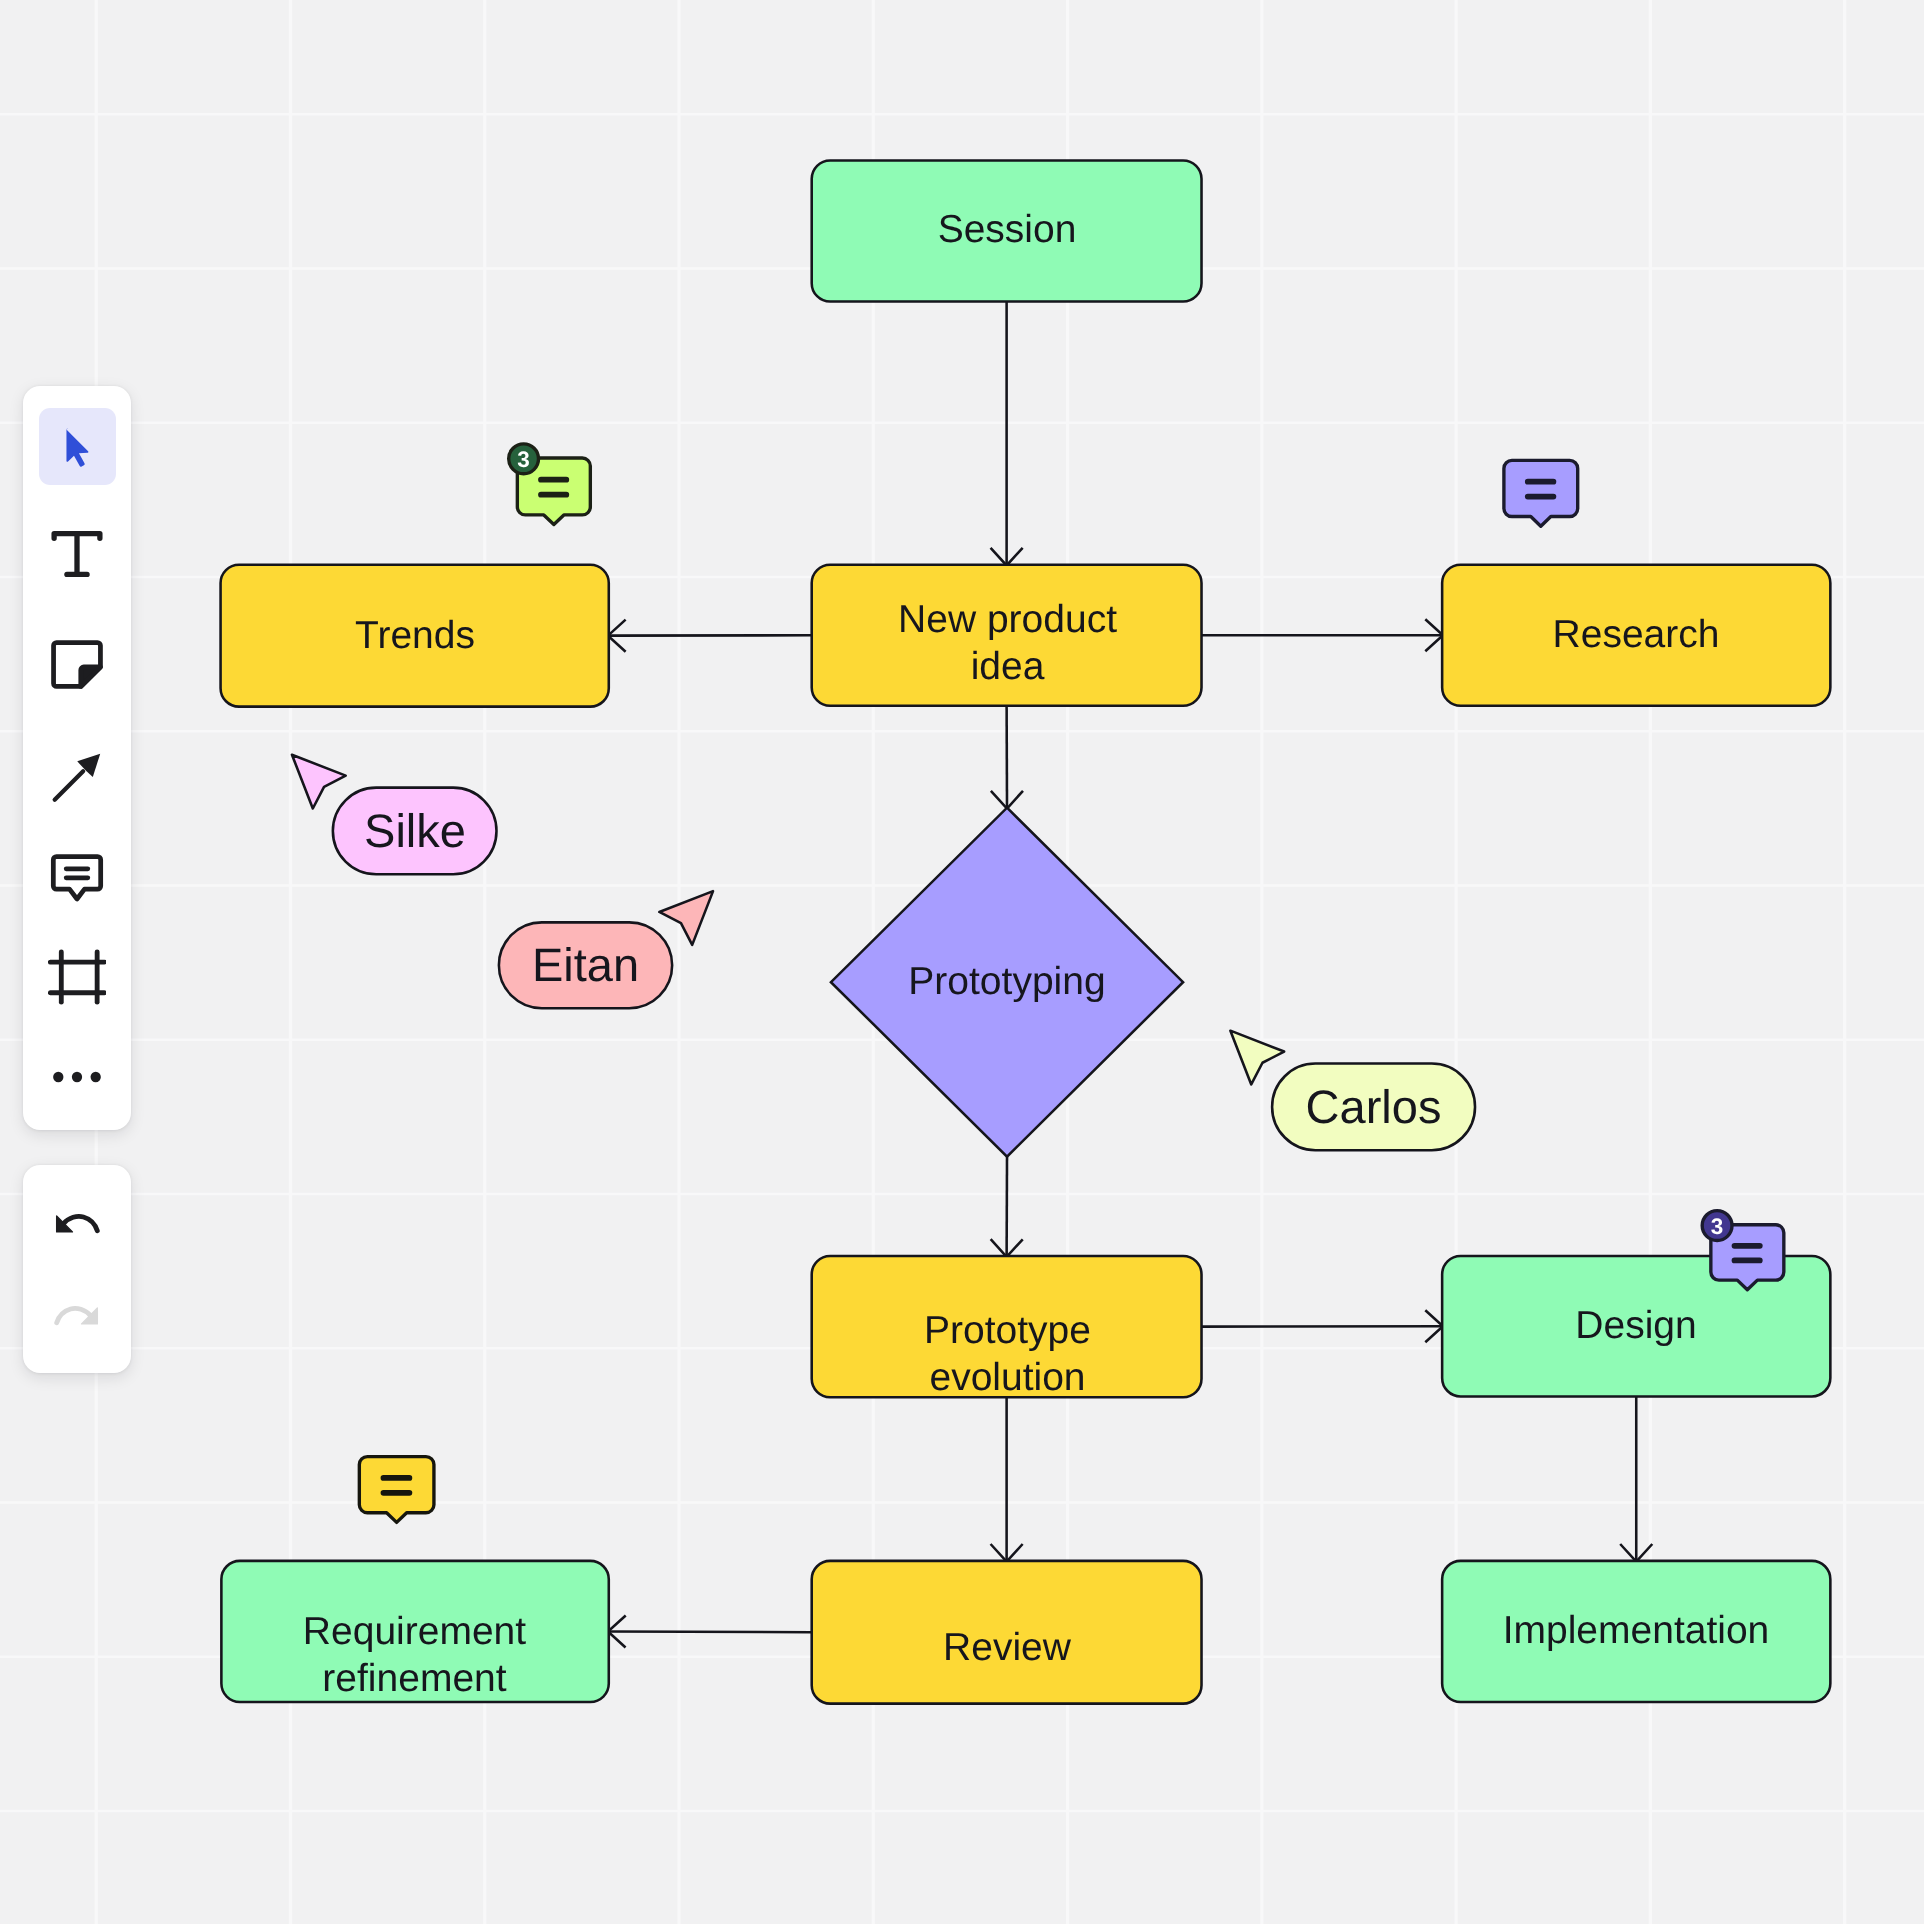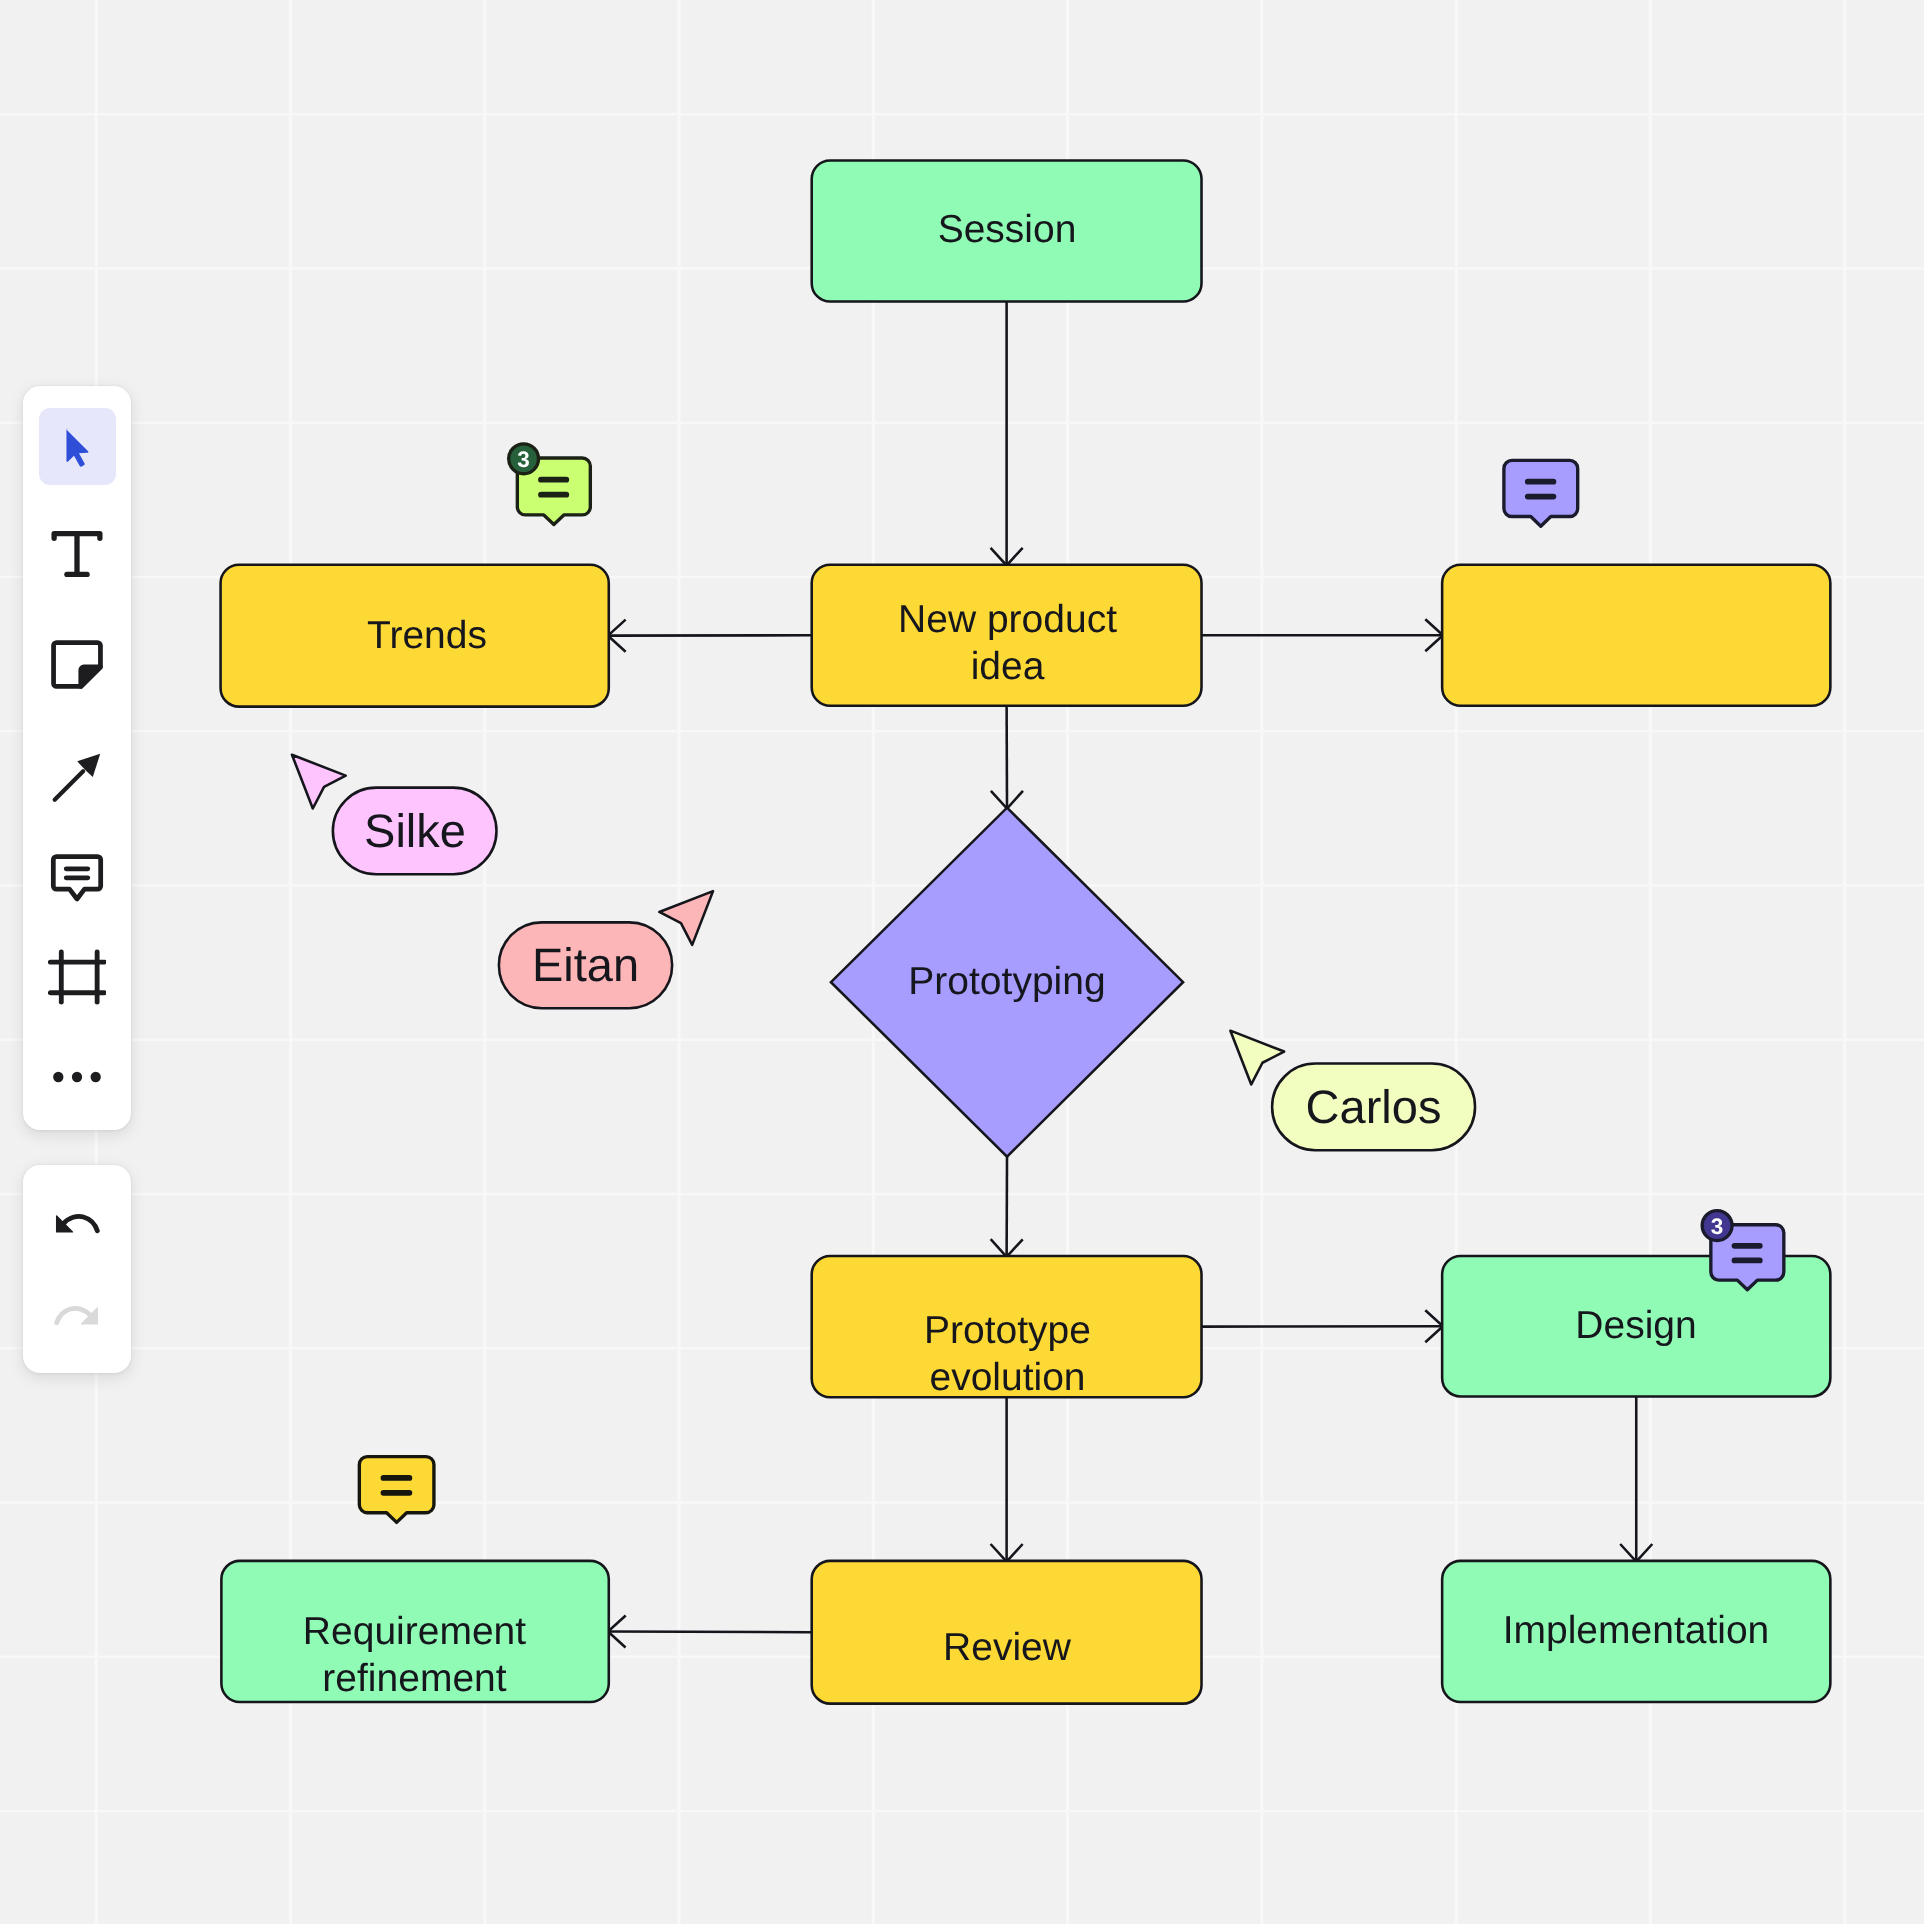--- a/index.html
+++ b/index.html
@@ -95,22 +95,23 @@
 <polygon points="1255.5,1007 1475,1224.5 1255.5,1442 1036,1224.5" fill="#a79dff" stroke="#15151c" stroke-width="3.2"></polygon>
 <rect x="1012" y="1566" width="486" height="176" rx="23" ry="23" fill="#fdd935" stroke="#15151c" stroke-width="3.2"></rect>
 <rect x="1798" y="1566" width="484" height="175" rx="23" ry="23" fill="#8ffbb5" stroke="#15151c" stroke-width="3.2"></rect>
 <rect x="276" y="1946" width="483" height="176" rx="23" ry="23" fill="#8ffbb5" stroke="#15151c" stroke-width="3.2"></rect>
 <rect x="1012" y="1946" width="486" height="178" rx="23" ry="23" fill="#fdd935" stroke="#15151c" stroke-width="3.2"></rect>
 <rect x="1798" y="1946" width="484" height="176" rx="23" ry="23" fill="#8ffbb5" stroke="#15151c" stroke-width="3.2"></rect>
 </g>
 </svg>
 <div class="layer">
 <div class="nlabel" style="left:812px;top:160px;width:390px;height:141px;font-size:39px;padding:0 0px;"><span style="display:block;transform:translateY(0px);">Session</span></div>
-<div class="nlabel" style="left:221px;top:565px;width:388px;height:142px;font-size:39px;padding:0 12px;"><span style="display:block;transform:translateY(0px);">Trends</span></div>
+<div class="nlabel" style="left:221px;top:565px;width:388px;height:142px;font-size:39px;padding:0 0px;"><span style="display:block;transform:translateY(0px);">Trends</span></div>
 <div class="nlabel" style="left:812px;top:565px;width:265px;height:141px;font-size:39px;padding:0 63px;"><span style="display:block;transform:translateY(8px);">New product idea</span></div>
+<div class="nlabel" style="left:1442px;top:565px;width:388px;height:141px;font-size:39px;padding:0 0px;"><span style="display:block;transform:translateY(0px);">Research</span></div>
 <div class="nlabel" style="left:831px;top:808px;width:352px;height:349px;font-size:39px;padding:0 0px;"><span style="display:block;transform:translateY(0px);">Prototyping</span></div>
 <div class="nlabel" style="left:812px;top:1256px;width:265px;height:141px;font-size:39px;padding:0 63px;"><span style="display:block;transform:translateY(8px);margin-top:40px;">Prototype evolution</span></div>
 <div class="nlabel" style="left:1442px;top:1256px;width:388px;height:140px;font-size:39px;padding:0 0px;"><span style="display:block;transform:translateY(0px);">Design</span></div>
 <div class="nlabel" style="left:221px;top:1561px;width:289px;height:141px;font-size:39px;padding:16px 49px;"><span style="display:block;transform:translateY(8px);">Requirement refinement</span></div>
 <div class="nlabel" style="left:812px;top:1561px;width:390px;height:143px;font-size:39px;padding:16px 0px;"><span style="display:block;transform:translateY(0px);">Review</span></div>
 <div class="nlabel" style="left:1442px;top:1561px;width:388px;height:141px;font-size:39px;padding:0 0px;"><span style="display:block;transform:translateY(0px);">Implementation</span></div>
 </div>
 <svg class="layer" width="1925" height="1925" viewBox="0 0 2400 2400">
 <g>
 <path d="M 655.0 571.0 L 726.0 571.0 A 10.0 10.0 0 0 1 736.0 581.0 L 736.0 632.0 A 10.0 10.0 0 0 1 726.0 642.0 L 703.0 642.0 L 690.5 654.0 L 678.0 642.0 L 655.0 642.0 A 10.0 10.0 0 0 1 645.0 632.0 L 645.0 581.0 A 10.0 10.0 0 0 1 655.0 571.0 Z" fill="#caff72" stroke="#1c2116" stroke-width="4.2" stroke-linejoin="round"></path>

